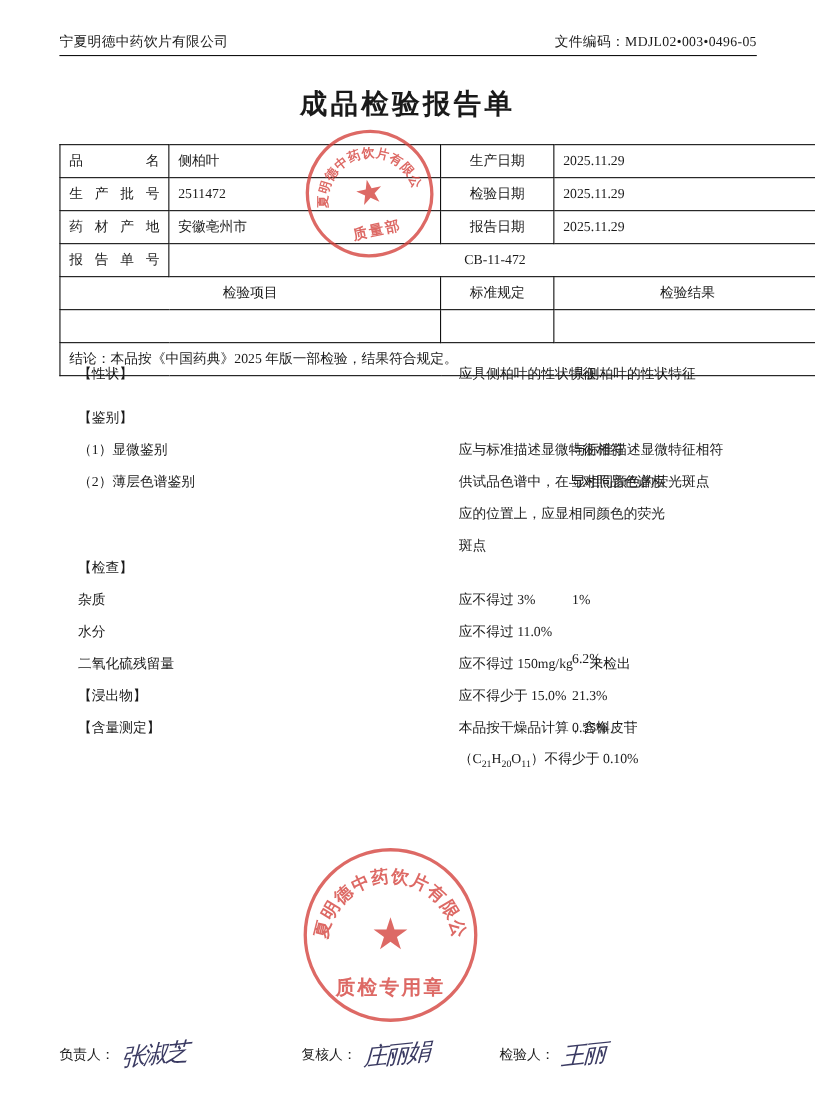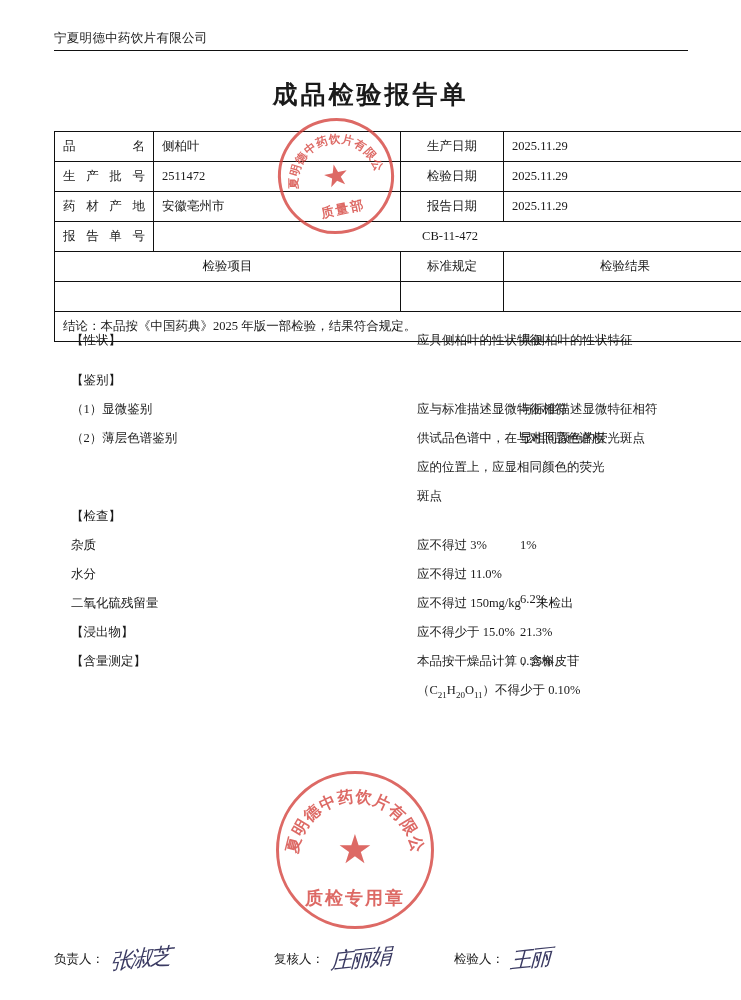--- a/index.html
+++ b/index.html
@@ -203,20 +203,21 @@
     font-weight: bold;
   }
 </style>
 </head>
 <body>
 
 <div class="page">
 
   <div class="doc-header">
     <div class="company">宁夏明德中药饮片有限公司</div>
+    <div class="docno">文件编码：MDJL02•003•0496-05</div>
   </div>
   <div class="header-rule"></div>
 
   <div class="doc-title">成品检验报告单</div>
 
   <table class="main">
     <tbody>
         <tr>
       <td class="lbl lbl-pad">品　　名</td>
       <td class="val-name">侧柏叶</td>

